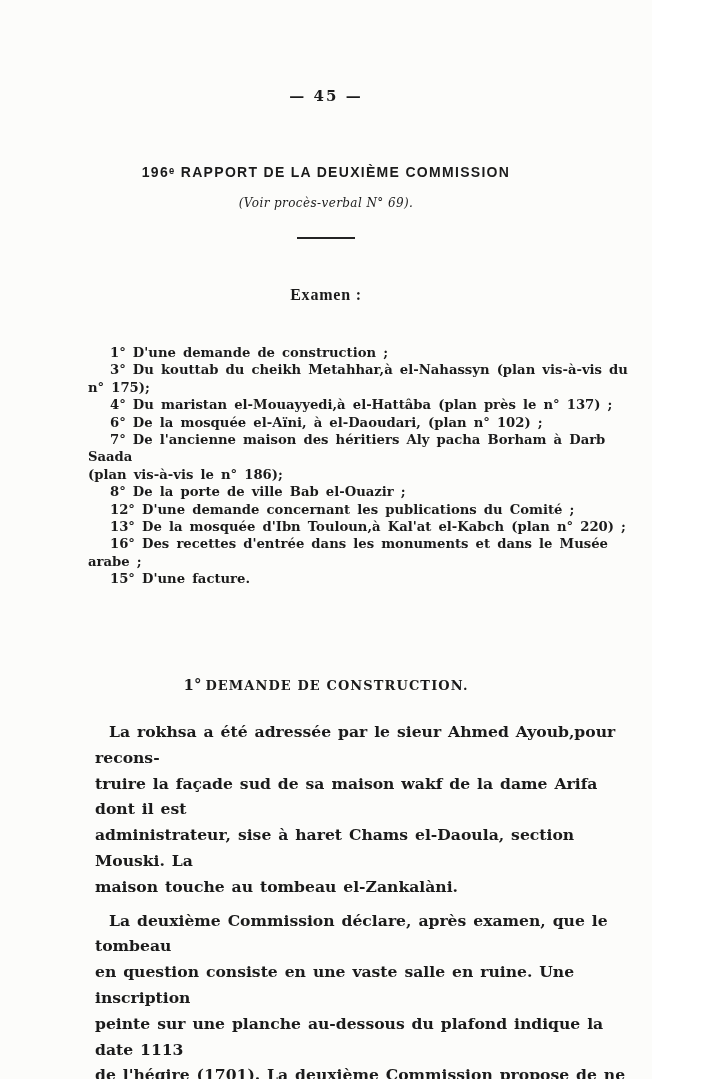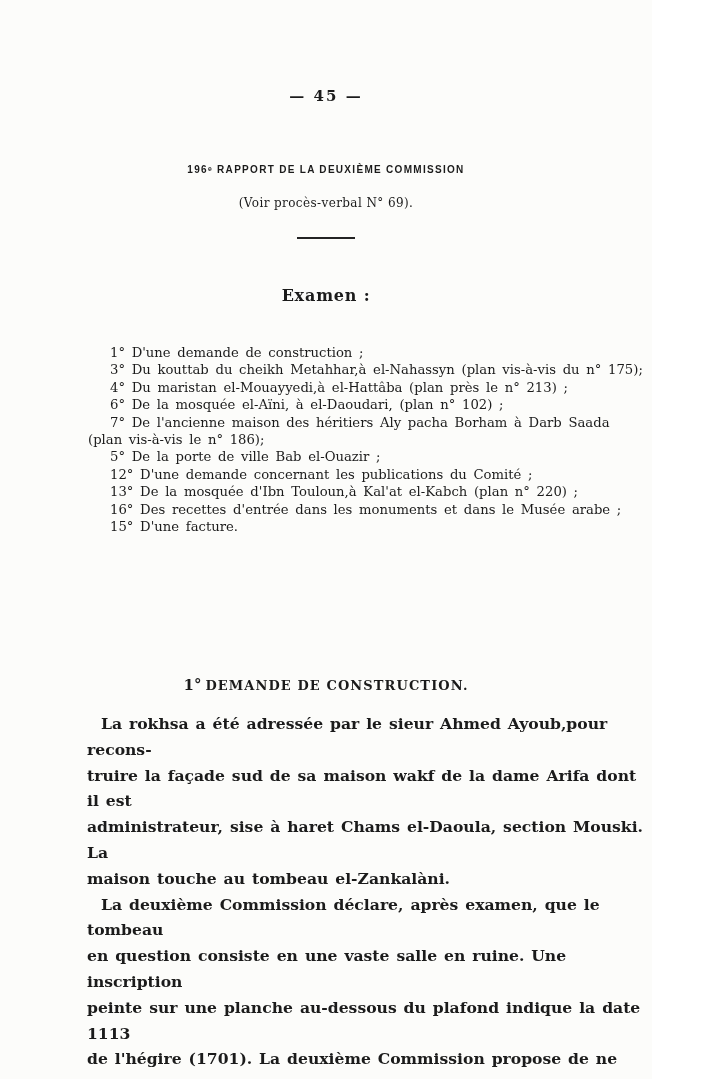--- a/index.html
+++ b/index.html
@@ -20,56 +20,59 @@
   }
   .page-number {
     top: 87px;
     font-size: 15px;
     font-weight: bold;
     letter-spacing: 2px;
   }
   .report-title {
     top: 164px;
     font-family: "Liberation Sans", sans-serif;
-    font-size: 10px;
+    font-size: 14px;
     font-weight: bold;
     letter-spacing: 1.3px;
   }
   .report-subtitle {
     top: 196px;
     font-size: 12px;
+    font-style: italic;
     letter-spacing: 0.4px;
   }
   .rule {
     position: absolute;
     top: 237px;
     left: 50%;
     transform: translateX(-50%);
     width: 58px;
     height: 2px;
     background: #232323;
   }
   .examen-heading {
     top: 286px;
     font-size: 16px;
     font-weight: bold;
     letter-spacing: 0.8px;
+    font-family: Liberation Serif, serif;
   }
   .items {
     position: absolute;
     top: 344px;
     left: 88px;
     width: 556px;
     font-size: 13.2px;
     line-height: 17.4px;
   }
   .item {
     white-space: pre-line;
     text-indent: 22px;
     word-spacing: 2.5px;
+    font-weight: bold;
   }
   .section-heading {
     top: 676px;
     font-size: 13px;
     font-weight: bold;
     letter-spacing: 1.1px;
   }
   .section-heading .sec-num {
     font-size: 15px;
     letter-spacing: 0;
@@ -81,46 +84,46 @@
     left: 87px;
     width: 562px;
     font-size: 15.6px;
     line-height: 25.8px;
     font-weight: bold;
   }
   .para {
     white-space: pre-line;
     text-indent: 14px;
     word-spacing: 1.5px;
-    margin: 0;
+    margin: 8px;
   }
 </style>
 </head>
 <body>
 
 <div class="page">
 
   <div class="centered page-number">— 45 —</div>
 
   <div class="centered report-title">196ᵉ RAPPORT DE LA DEUXIÈME COMMISSION</div>
 
   <div class="centered report-subtitle">(Voir procès-verbal N° 69).</div>
 
   <div class="rule"></div>
 
   <div class="centered examen-heading">Examen :</div>
 
   <div class="items">
     <div class="item">1° D'une demande de construction ;</div>
     <div class="item">3° Du kouttab du cheikh Metahhar,à el-Nahassyn (plan vis-à-vis du n° 175);</div>
-    <div class="item">4° Du maristan el-Mouayyedi,à el-Hattâba (plan près le n° 213) ;</div>
+    <div class="item">4° Du maristan el-Mouayyedi,à el-Hattâba (plan près le n° 137) ;</div>
     <div class="item">6° De la mosquée el-Aïni, à el-Daoudari, (plan n° 102) ;</div>
     <div class="item">7° De l'ancienne maison des héritiers Aly pacha Borham à Darb Saada
 (plan vis-à-vis le n° 186);</div>
-    <div class="item">5° De la porte de ville Bab el-Ouazir ;</div>
+    <div class="item">8° De la porte de ville Bab el-Ouazir ;</div>
     <div class="item">12° D'une demande concernant les publications du Comité ;</div>
     <div class="item">13° De la mosquée d'Ibn Touloun,à Kal'at el-Kabch (plan n° 220) ;</div>
     <div class="item">16° Des recettes d'entrée dans les monuments et dans le Musée arabe ;</div>
     <div class="item">15° D'une facture.</div>
   </div>
 
   <div class="centered section-heading">
     <span class="sec-num">1°</span><span>DEMANDE DE CONSTRUCTION.</span>
   </div>
 

